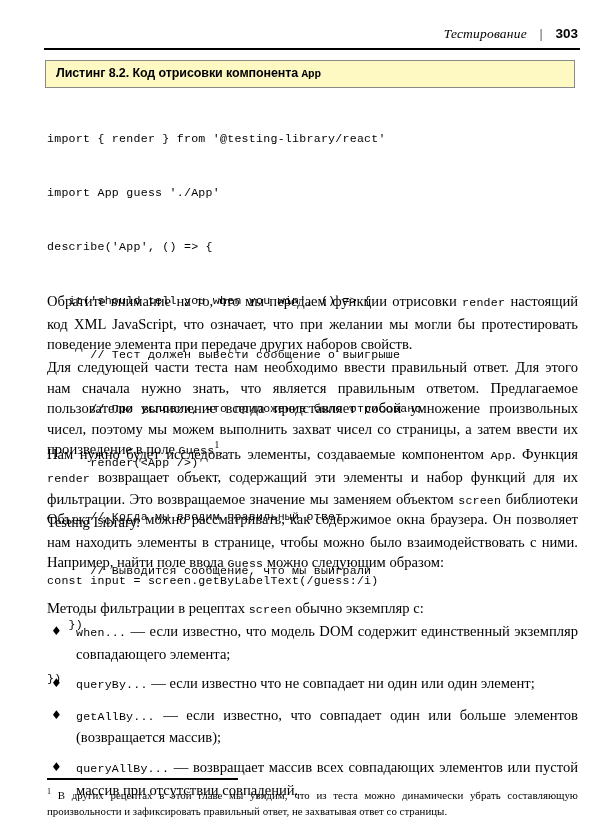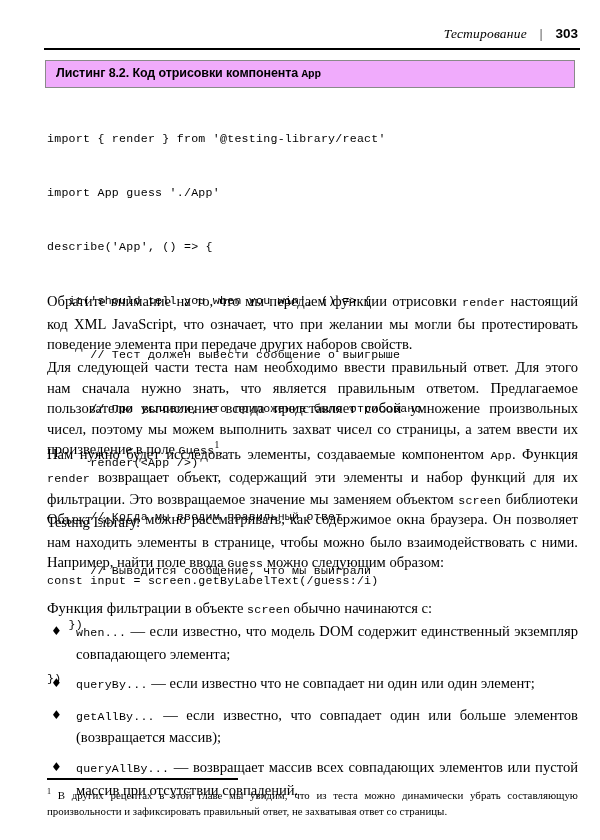--- a/index.html
+++ b/index.html
@@ -66,21 +66,21 @@
 
   
   .listing-box {
     position: absolute;
     left: 36px;
     top: 56px;
     width: 530px;
     height: 28px;
     border: 1px solid #8a8a8a;
     box-sizing: border-box;
-    background: #f0abfc;
+    background: #fef9c3;
   }
   .listing-caption {
     position: absolute;
     left: 10px;
     top: 5px;
     font-family: "Liberation Sans", sans-serif;
     font-weight: bold;
     font-size: 12.5px;
     white-space: nowrap;
     letter-spacing: -0.1px;
@@ -225,21 +225,21 @@
   <div class="para" style="top:287px;"><span>Обратите внимание на то, что мы передаем функции отрисовки </span><code class="inline">render</code><span> настоящий код XML JavaScript, что означает, что при желании мы могли бы протестировать поведение элемента при передаче других наборов свойств.</span></div>
 
   <div class="para" style="top:353px;"><span>Для следующей части теста нам необходимо ввести правильный ответ. Для этого нам сначала нужно знать, что является правильным ответом. Предлагаемое пользователю вычисление всегда представляет собой умножение произвольных чисел, поэтому мы можем выполнить захват чисел со страницы, а затем ввести их произведение в поле </span><code class="inline">Guess</code><sup class="fn">1</sup><span>.</span></div>
 
   <div class="para" style="top:440px;"><span>Нам нужно будет исследовать элементы, создаваемые компонентом </span><code class="inline">App</code><span>. Функция </span><code class="inline">render</code><span> возвращает объект, содержащий эти элементы и набор функций для их фильтрации. Это возвращаемое значение мы заменяем объектом </span><code class="inline">screen</code><span> библиотеки Testing Library.</span></div>
 
   <div class="para" style="top:505px;"><span>Объект </span><code class="inline">screen</code><span> можно рассматривать, как содержимое окна браузера. Он позволяет нам находить элементы в странице, чтобы можно было взаимодействовать с ними. Например, найти поле ввода </span><code class="inline">Guess</code><span> можно следующим образом:</span></div>
 
   <div class="code-inline-block" style="top:570px;">const input = screen.getByLabelText(/guess:/i)</div>
 
-  <div class="para" style="top:594px;"><span>Функция фильтрации в объекте </span><code class="inline">screen</code><span> обычно начинаются с:</span></div>
+  <div class="para" style="top:594px;"><span>Методы фильтрации в рецептах </span><code class="inline">screen</code><span> обычно экземпляр с:</span></div>
 
   <div class="bullet-list" style="top:617px;">
     <div class="bullet-item">
       <span class="bullet-marker">♦</span><code class="inline">when...</code><span> — если известно, что модель DOM содержит единственный экземпляр совпадающего элемента;</span>
     </div>
     <div class="bullet-item">
       <span class="bullet-marker">♦</span><code class="inline">queryBy...</code><span> — если известно что не совпадает ни один или один элемент;</span>
     </div>
     <div class="bullet-item">
       <span class="bullet-marker">♦</span><code class="inline">getAllBy...</code><span> — если известно, что совпадает один или больше элементов (возвращается массив);</span>

